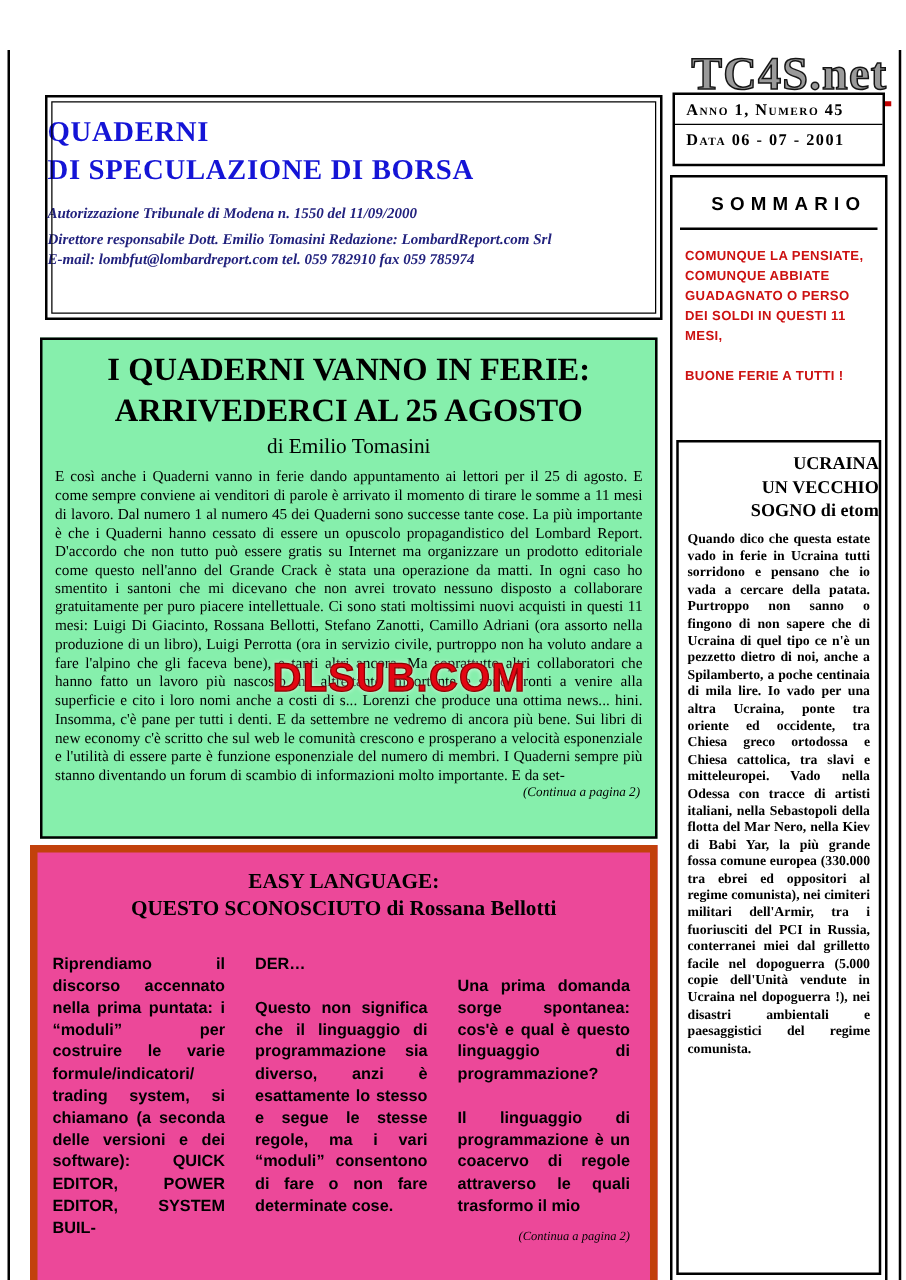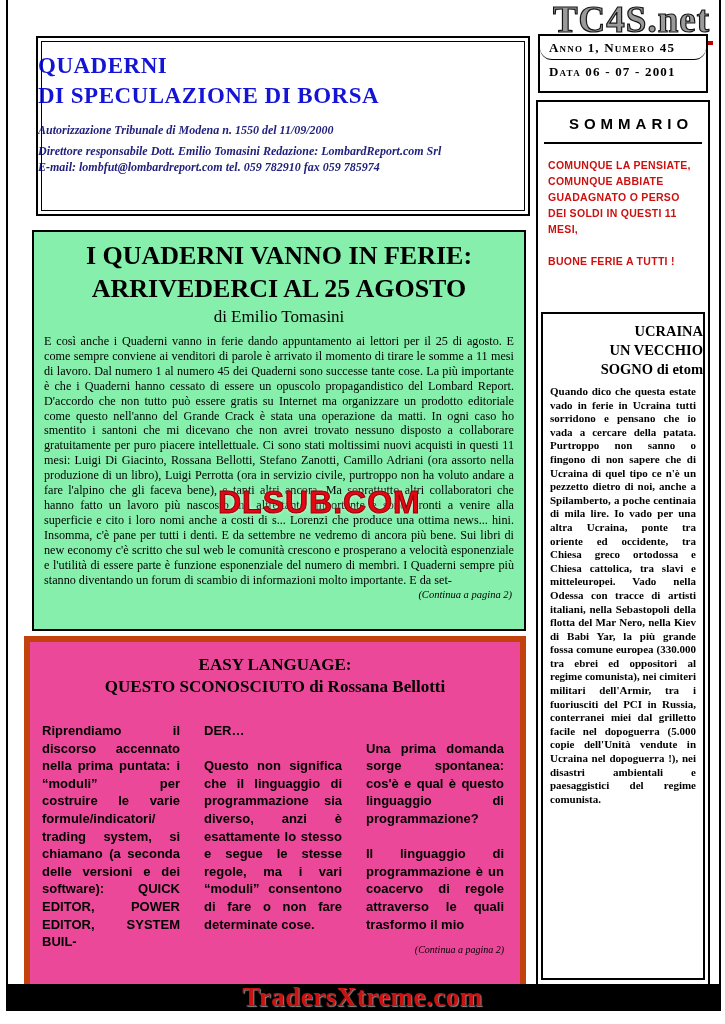--- a/index.html
+++ b/index.html
@@ -1,20 +1,20 @@
 <!DOCTYPE html>
 <html lang="it"><head>
 <meta charset="utf-8">
 <style>
   html,body{margin:0;padding:0;}
   body{
     width:725px;height:1024px;position:relative;background:#fff;
     font-family:"Liberation Serif", serif;color:#000;overflow:hidden;
   }
-  .abs{position:absolute;}
+  .abs{position:absolute;margin-top:40px;}
 
   
   #page-frame{
     left:6px;top:0;width:711px;height:1011px;
     border-left:2px solid #000;border-right:2px solid #000;
     pointer-events:none;
   }
 
   
   #site-logo{
@@ -37,21 +37,21 @@
     color:#22227e;font-style:italic;font-weight:bold;font-size:12px;line-height:16px;
   }
   .auth-first{margin-top:11px;margin-bottom:5px;}
 
   
   #issue-box{
     left:538px;top:34px;width:166px;height:55px;border:2px solid #000;background:#fff;
   }
   .issue-row{
     padding:4px 9px 3px 9px;font-weight:bold;font-size:13px;
-    font-variant:small-caps;letter-spacing:1.2px;white-space:nowrap;border-radius:12px;
+    font-variant:small-caps;letter-spacing:1.2px;white-space:nowrap;
   }
   .issue-row-top{border-bottom:1px solid #000;}
 
   
   #sidebar-box{
     left:536px;top:100px;width:170px;height:882px;border:2px solid #000;background:#fff;
   }
   #sommario-title{
     margin-top:13px;text-align:center;font-family:"Liberation Sans",sans-serif;
     font-weight:bold;font-size:15px;letter-spacing:5px;padding-left:16px;

